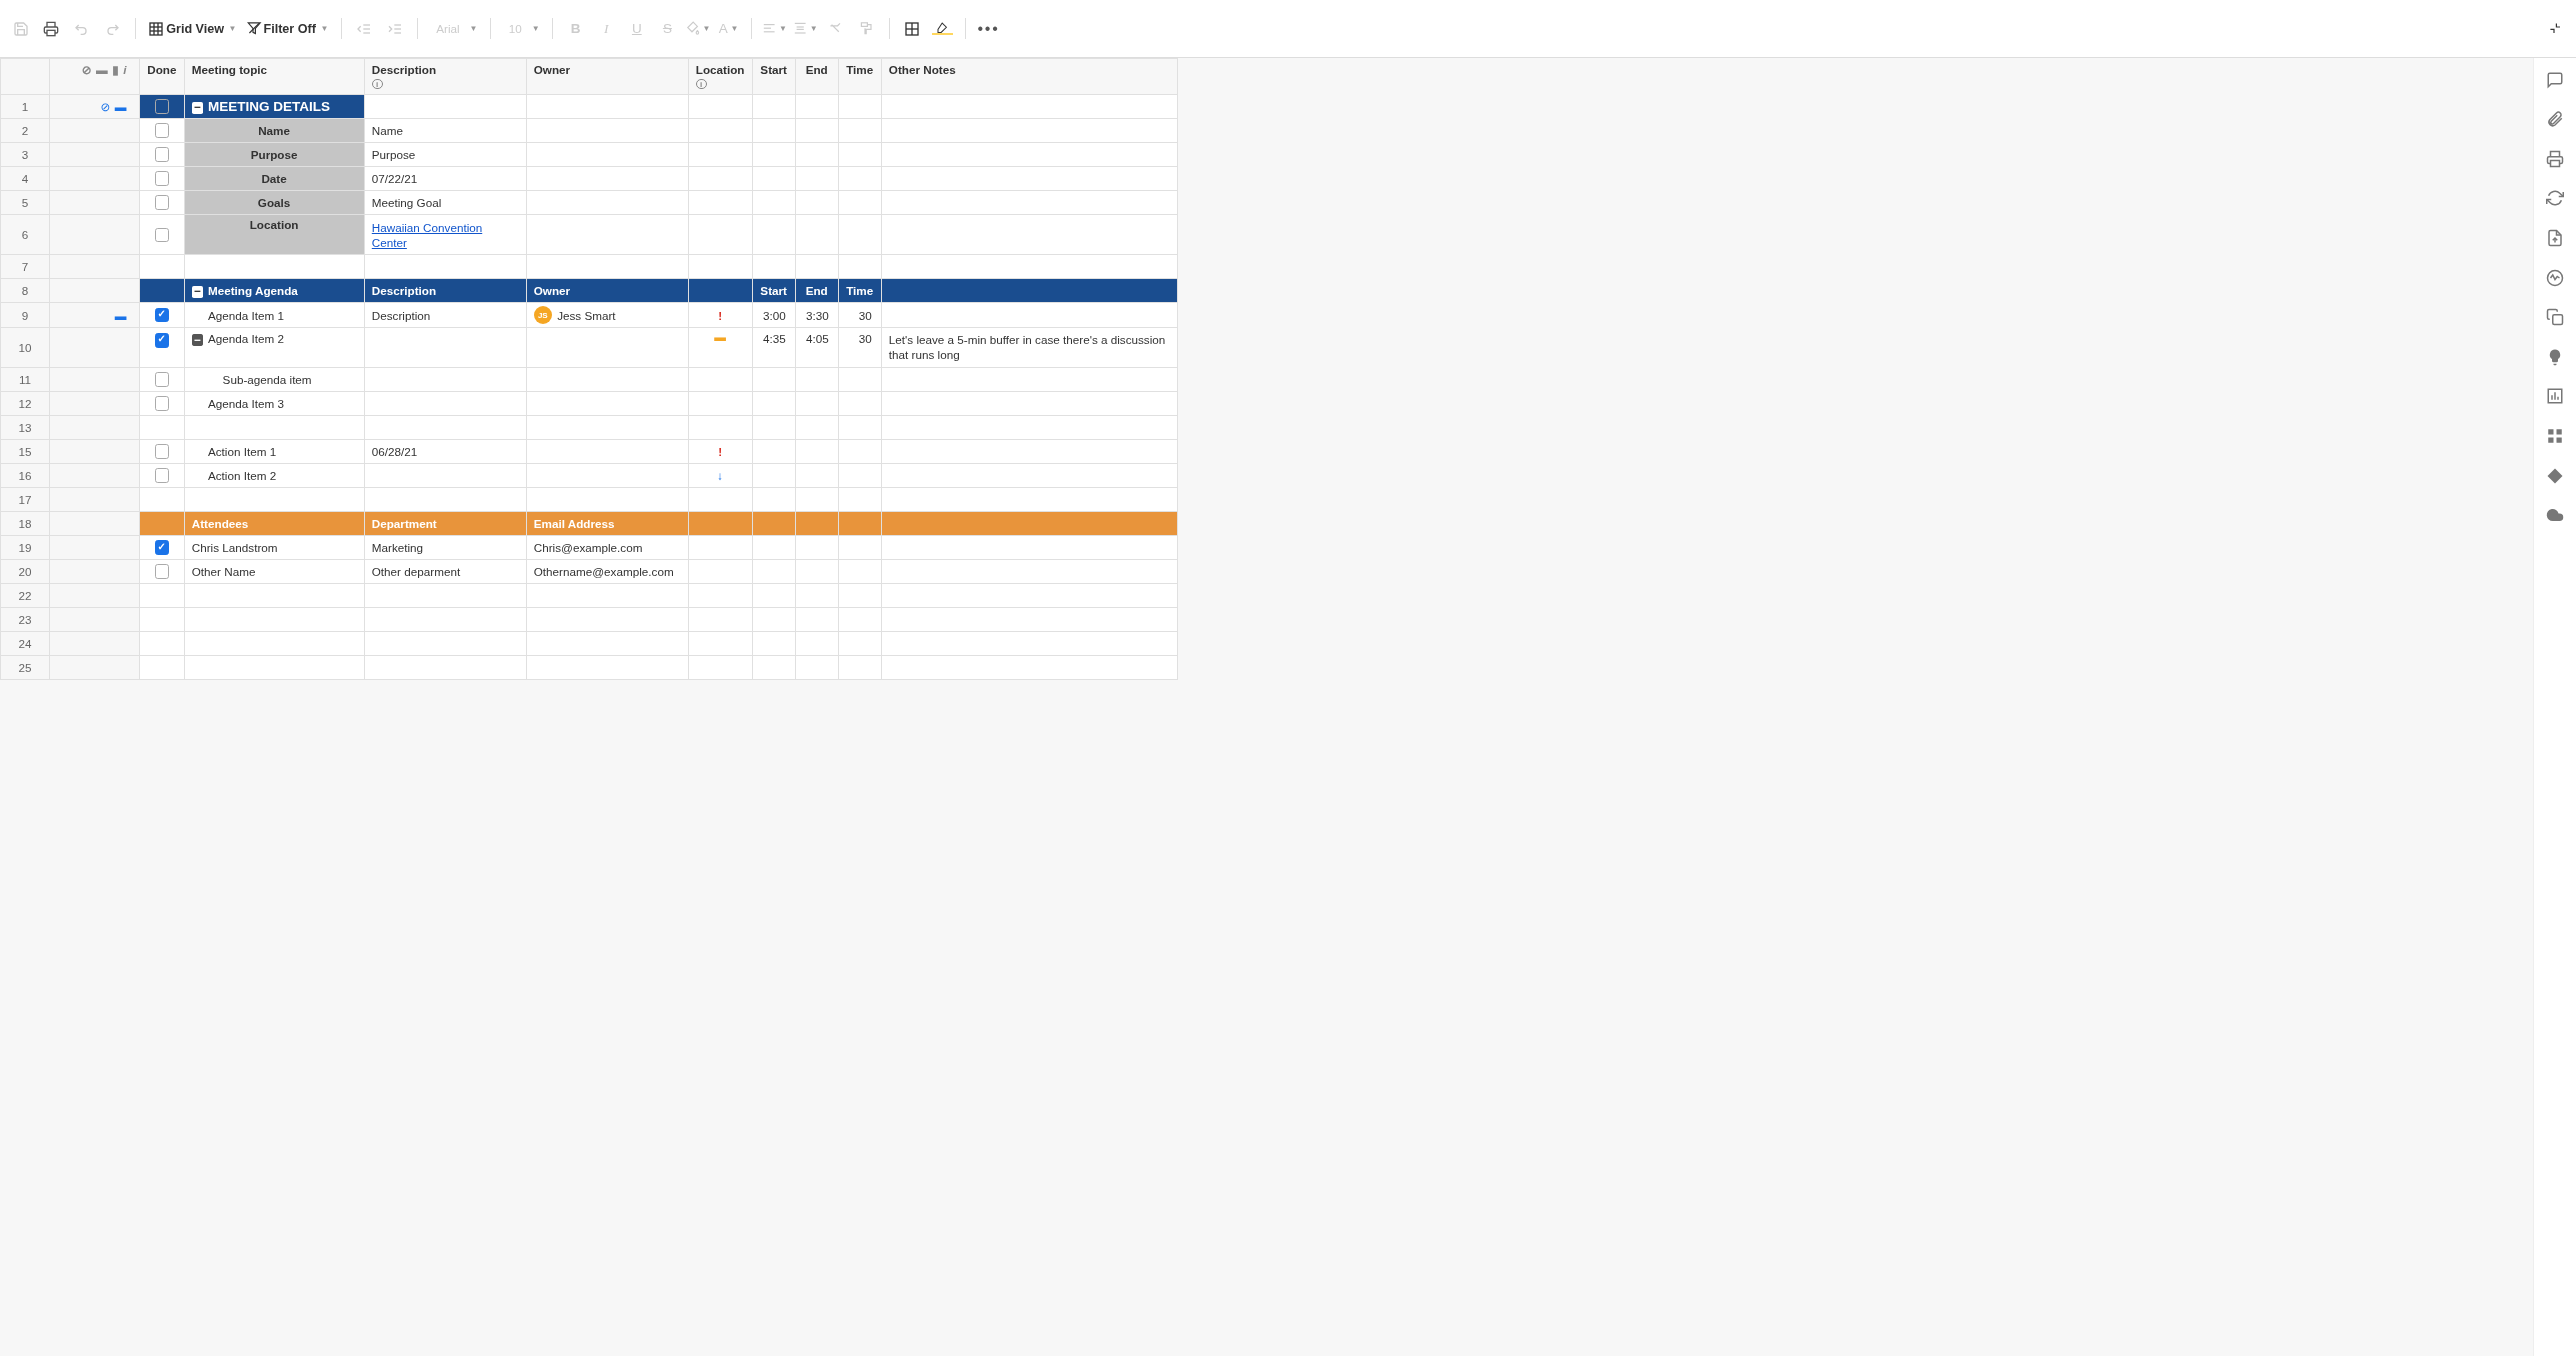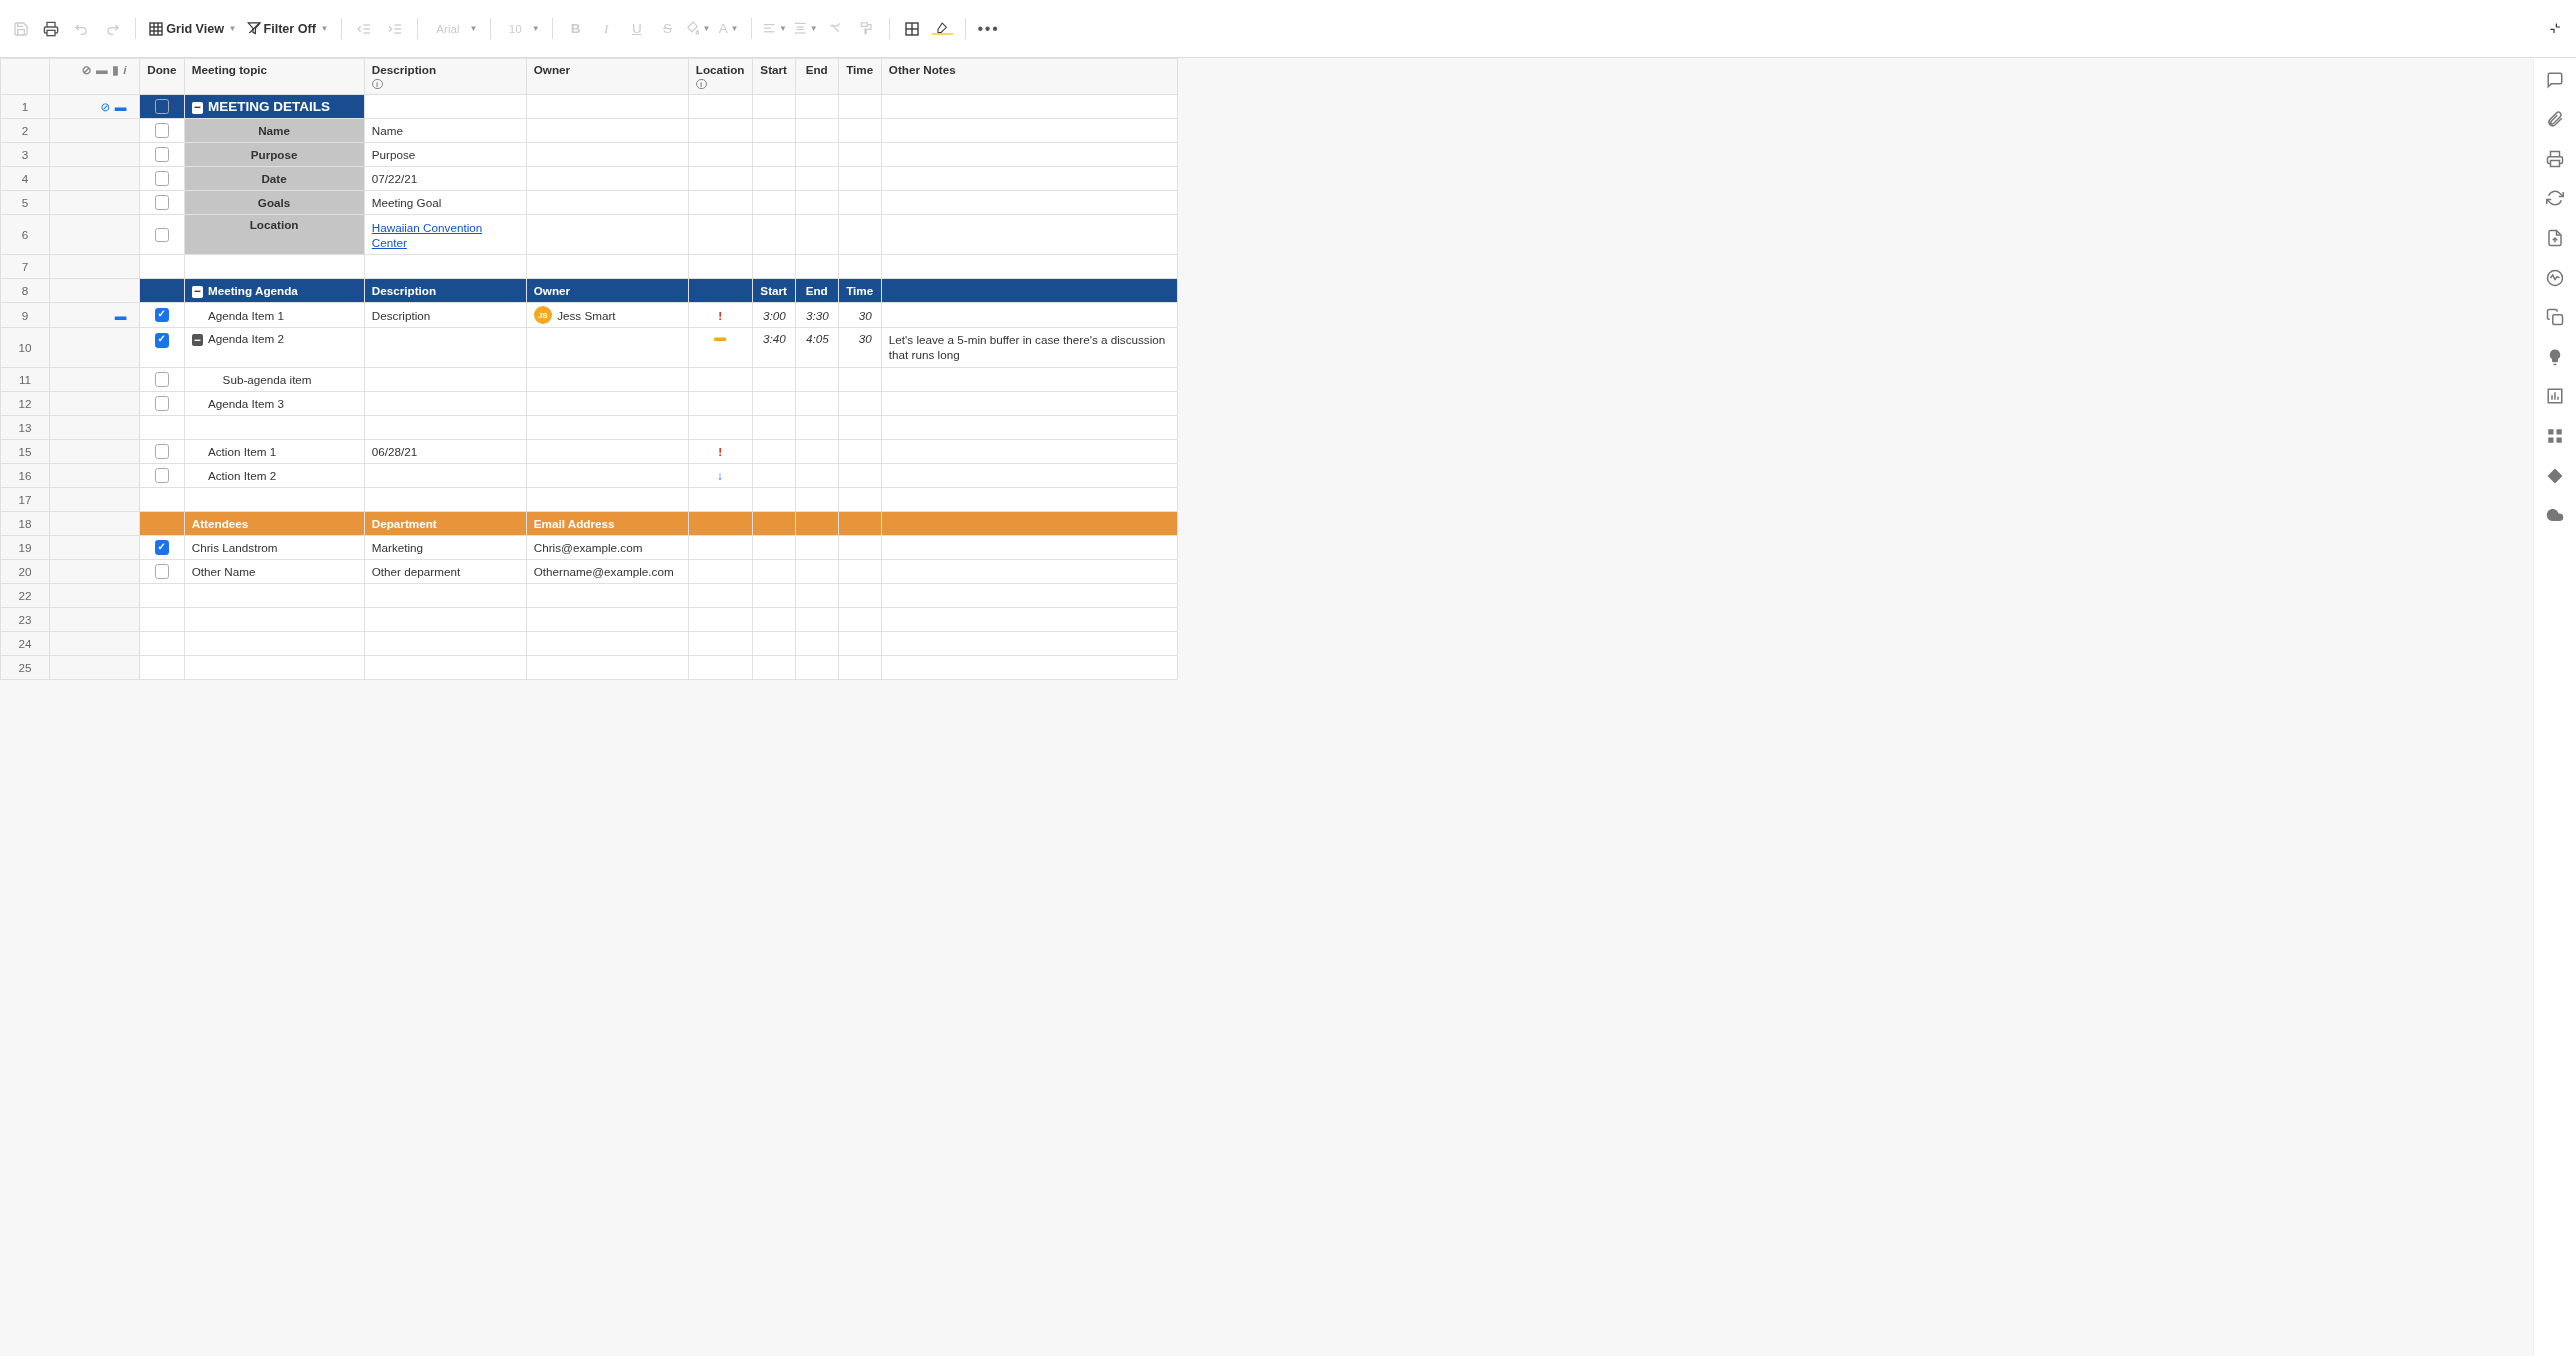--- a/index.html
+++ b/index.html
@@ -45,21 +45,21 @@
 .collapse-icon.dark { background: #555; color: #fff; border: 0.9px solid #555; }
 .link { color: #1155cc; text-decoration: underline; text-align: center; }
 .indent1 { padding-left: 23.4px !important; }
 .indent2 { padding-left: 38px !important; }
 .owner-badge { display: inline-flex; align-items: center; gap: 5.4px; }
 .avatar { width: 18px; height: 18px; border-radius: 50%; background: #f5a623; color: #fff; font-size: 8px; font-weight: bold; display: flex; align-items: center; justify-content: center; }
 .prio-high { color: #d93025; font-weight: bold; text-align: center; }
 .prio-med { color: #f5a623; font-weight: bold; text-align: center; font-size: 14.4px; }
 .prio-low { color: #1a73e8; font-weight: bold; text-align: center; font-size: 12.6px; }
 .center-cell { text-align: center; }
-.right-cell { text-align: right; padding-right: 9px !important; font-style: italic; }
+.right-cell { text-align: right; padding-right: 9px !important; }
 .right-rail { width: 43px; border-left: 0.9px solid #eee; display: flex; flex-direction: column; align-items: center; padding-top: 10.8px; gap: 18px; }
 .rail-btn { width: 21.6px; height: 21.6px; color: #777; cursor: pointer; display: flex; align-items: center; justify-content: center; }
 .ind-icons { display: flex; gap: 4.5px; justify-content: flex-end; padding-right: 5.4px; align-items: center; color: #888; font-size: 11.7px; }
 .ind-attach { color: #1a73e8; }
 .ind-comment { color: #1a73e8; }
 svg { display: block; }
 td.wrap { white-space: normal; line-height: 1.3; height: auto; padding-top: 4.5px; padding-bottom: 4.5px; }
 </style>
 </head>
 <body>
@@ -415,21 +415,21 @@
 <tr>
   <td class="col-rownum">10</td>
   <td class="col-indicators"></td>
   <td class="center-cell" style="vertical-align:top;padding-top:5.4px">
               <span class="checkbox checked"></span>
             </td>
   <td style="vertical-align:top;padding-top:4.5px"><span class="collapse-icon dark">−</span><span>Agenda Item 2</span></td>
   <td></td>
   <td></td>
   <td class="prio-med" style="vertical-align:top">▬</td>
-  <td class="right-cell" style="vertical-align:top;padding-top:4.5px">3:40</td>
+  <td class="right-cell" style="vertical-align:top;padding-top:4.5px">4:35</td>
   <td class="right-cell" style="vertical-align:top;padding-top:4.5px">4:05</td>
   <td class="right-cell" style="vertical-align:top;padding-top:4.5px">30</td>
   <td class="wrap">Let's leave a 5-min buffer in case there's a discussion that runs long</td>
 </tr>
 
 <tr>
   <td class="col-rownum">11</td>
   <td class="col-indicators"></td>
   <td class="center-cell">
               <span class="checkbox"></span>

